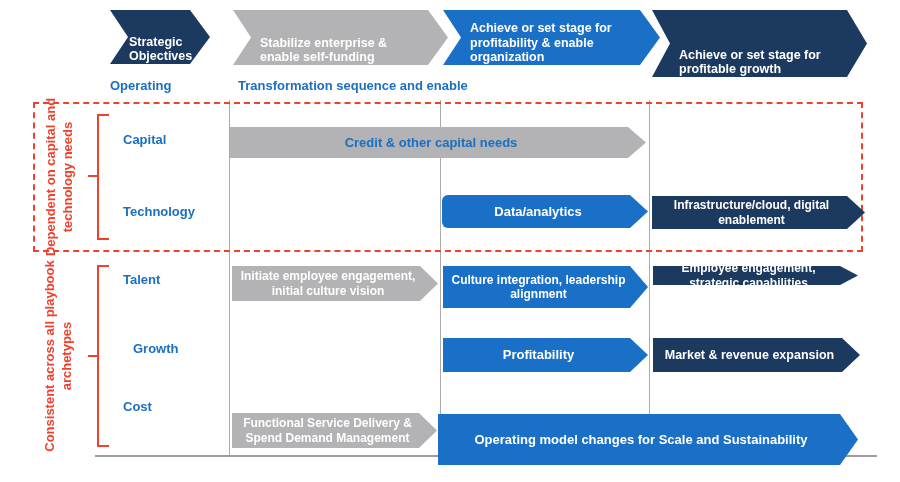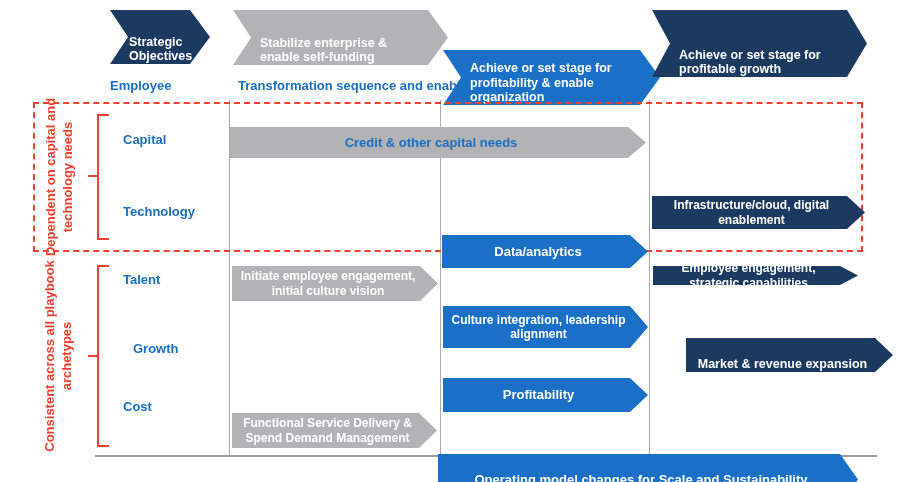--- a/index.html
+++ b/index.html
@@ -20,21 +20,21 @@
   .rarrow{
     position:absolute;display:flex;align-items:center;justify-content:center;
     clip-path:polygon(0 0, calc(100% - 18px) 0, 100% 50%, calc(100% - 18px) 100%, 0 0%, 0 100%, calc(100% - 18px) 100%, 100% 50%);
   }
   .rarrow{clip-path:polygon(0 0, calc(100% - 18px) 0, 100% 50%, calc(100% - 18px) 100%, 0 100%);}
   .rarrow .lbl{
     color:#fff;font-weight:bold;font-size:12px;line-height:1.2;text-align:center;
     padding:0 22px 0 8px;
   }
   .c-navy{background:var(--navy,#1c3a60);}
-  .c-blue{background:var(--blue,#1a6fc7);margin-top:40px;}
+  .c-blue{background:var(--blue,#1a6fc7);}
   .c-gray{background:var(--gray,#b3b3b5);}
   .t-blue{color:var(--blue-text,#1b6fc1) !important;}
   .fs13{font-size:13px !important;}
   .blue-head{
     position:absolute;color:var(--blue-text,#1b6fc1);font-weight:bold;font-size:13px;
   }
   .row-label{
     position:absolute;color:var(--blue-text,#1b6fc1);font-weight:bold;font-size:13px;
   }
   .vline{position:absolute;width:1px;background:#ababab;}
@@ -60,21 +60,21 @@
   <div class="chev c-gray" style="left:233px;top:10px;width:215px;height:55px;">
     <div class="lbl">Stabilize enterprise &amp; enable self-funding</div>
   </div>
   <div class="chev c-blue" style="left:443px;top:10px;width:217px;height:55px;">
     <div class="lbl">Achieve or set stage for profitability &amp; enable organization</div>
   </div>
   <div class="chev c-navy" style="left:652px;top:10px;width:215px;height:67px;">
     <div class="lbl">Achieve or set stage for profitable growth</div>
   </div>
 
-  <div class="blue-head" style="left:110px;top:78px;">Employee</div>
+  <div class="blue-head" style="left:110px;top:78px;">Operating</div>
   <div class="blue-head" style="left:238px;top:78px;">Transformation sequence and enable</div>
 
   <div class="vline" style="left:229px;top:100px;height:357px;"></div>
   <div class="vline" style="left:440px;top:100px;height:357px;"></div>
   <div class="vline" style="left:649px;top:100px;height:357px;"></div>
   <div class="hline" style="left:95px;top:455px;width:782px;"></div>
 
   <div class="dash-box" style="left:33px;top:102px;width:826px;height:146px;"></div>
 
   <div class="rot-label" style="left:-45px;top:159px;width:210px;height:36px;">Dependent on capital and technology needs</div>
@@ -93,41 +93,41 @@
   <div class="row-label" style="left:123px;top:132px;">Capital</div>
   <div class="row-label" style="left:123px;top:204px;">Technology</div>
   <div class="row-label" style="left:123px;top:272px;">Talent</div>
   <div class="row-label" style="left:133px;top:341px;">Growth</div>
   <div class="row-label" style="left:123px;top:399px;">Cost</div>
 
   <div class="rarrow c-gray" style="left:230px;top:127px;width:416px;height:31px;">
     <div class="lbl t-blue fs13">Credit &amp; other capital needs</div>
   </div>
 
-  <div class="rarrow c-blue" style="left:442px;top:195px;width:206px;height:33px;">
+  <div class="rarrow c-blue" style="left:442px;top:195px;width:206px;height:33px;border-radius:6px;">
     <div class="lbl fs13">Data/analytics</div>
   </div>
   <div class="rarrow c-navy" style="left:652px;top:196px;width:213px;height:33px;">
     <div class="lbl">Infrastructure/cloud, digital enablement</div>
   </div>
 
   <div class="rarrow c-gray" style="left:232px;top:266px;width:206px;height:35px;">
     <div class="lbl">Initiate employee engagement, initial culture vision</div>
   </div>
   <div class="rarrow c-blue" style="left:443px;top:266px;width:205px;height:42px;">
     <div class="lbl">Culture integration, leadership alignment</div>
   </div>
   <div class="rarrow c-navy" style="left:653px;top:266px;width:205px;height:19px;">
     <div class="lbl">Employee engagement, strategic capabilities</div>
   </div>
 
   <div class="rarrow c-blue" style="left:443px;top:338px;width:205px;height:34px;">
     <div class="lbl fs13">Profitability</div>
   </div>
-  <div class="rarrow c-navy" style="left:686px;top:338px;width:207px;height:34px;align-items:flex-end;">
+  <div class="rarrow c-navy" style="left:653px;top:338px;width:207px;height:34px;">
     <div class="lbl" style="font-size:12.5px;">Market &amp; revenue expansion</div>
   </div>
 
   <div class="rarrow c-gray" style="left:232px;top:413px;width:205px;height:35px;">
     <div class="lbl">Functional Service Delivery &amp; Spend Demand Management</div>
   </div>
   <div class="rarrow c-blue" style="left:438px;top:414px;width:420px;height:51px;">
     <div class="lbl fs13">Operating model changes for Scale and Sustainability</div>
   </div>
 

